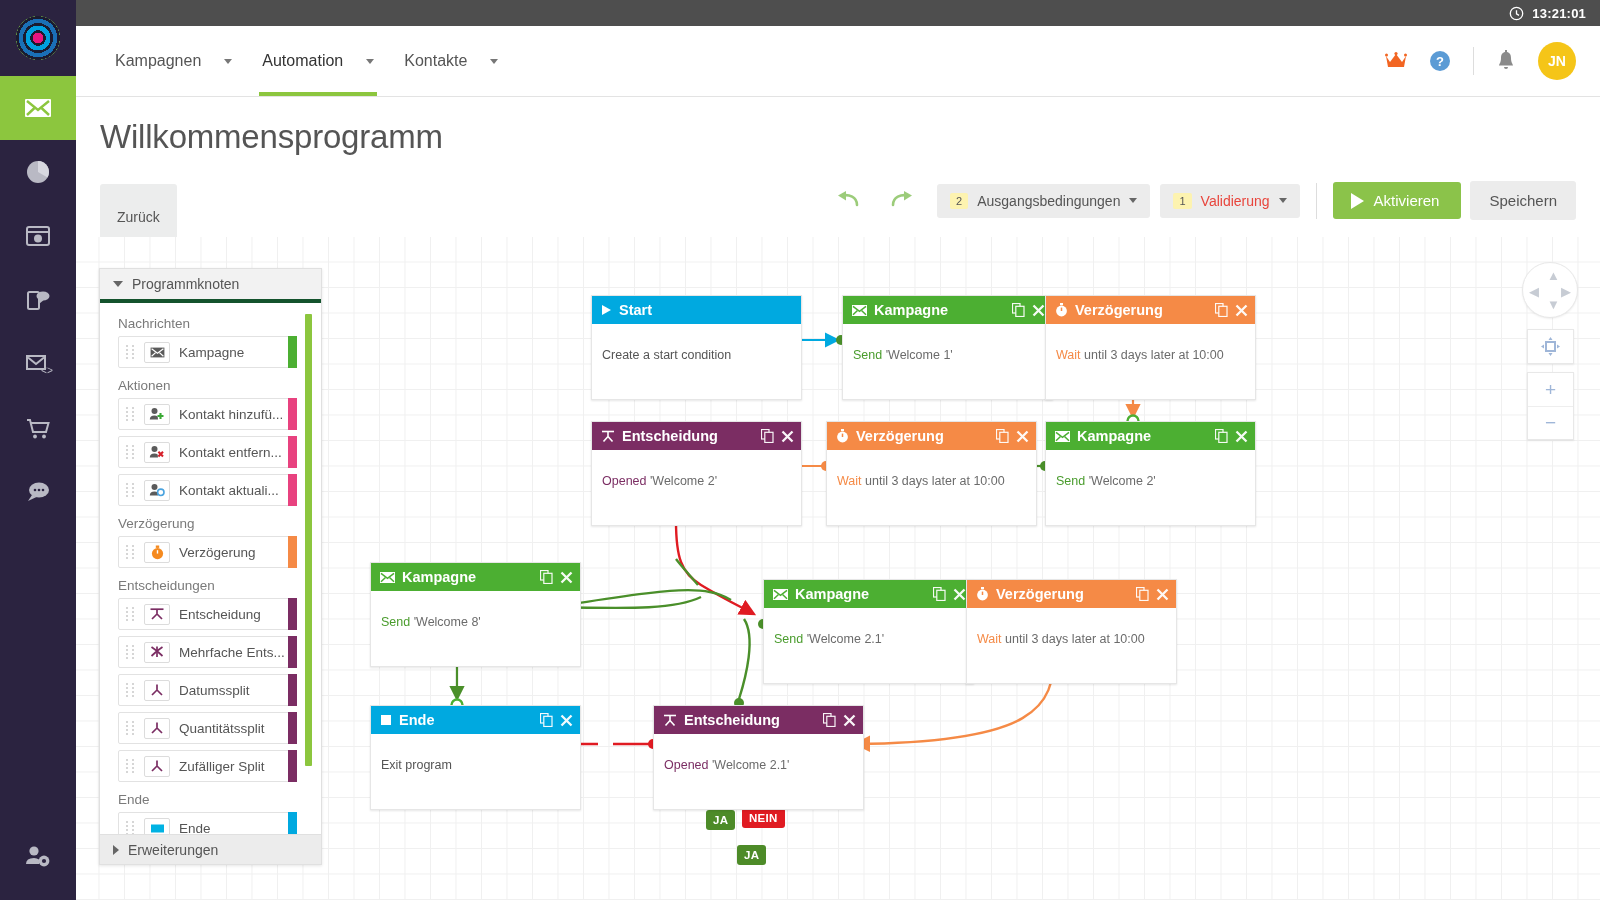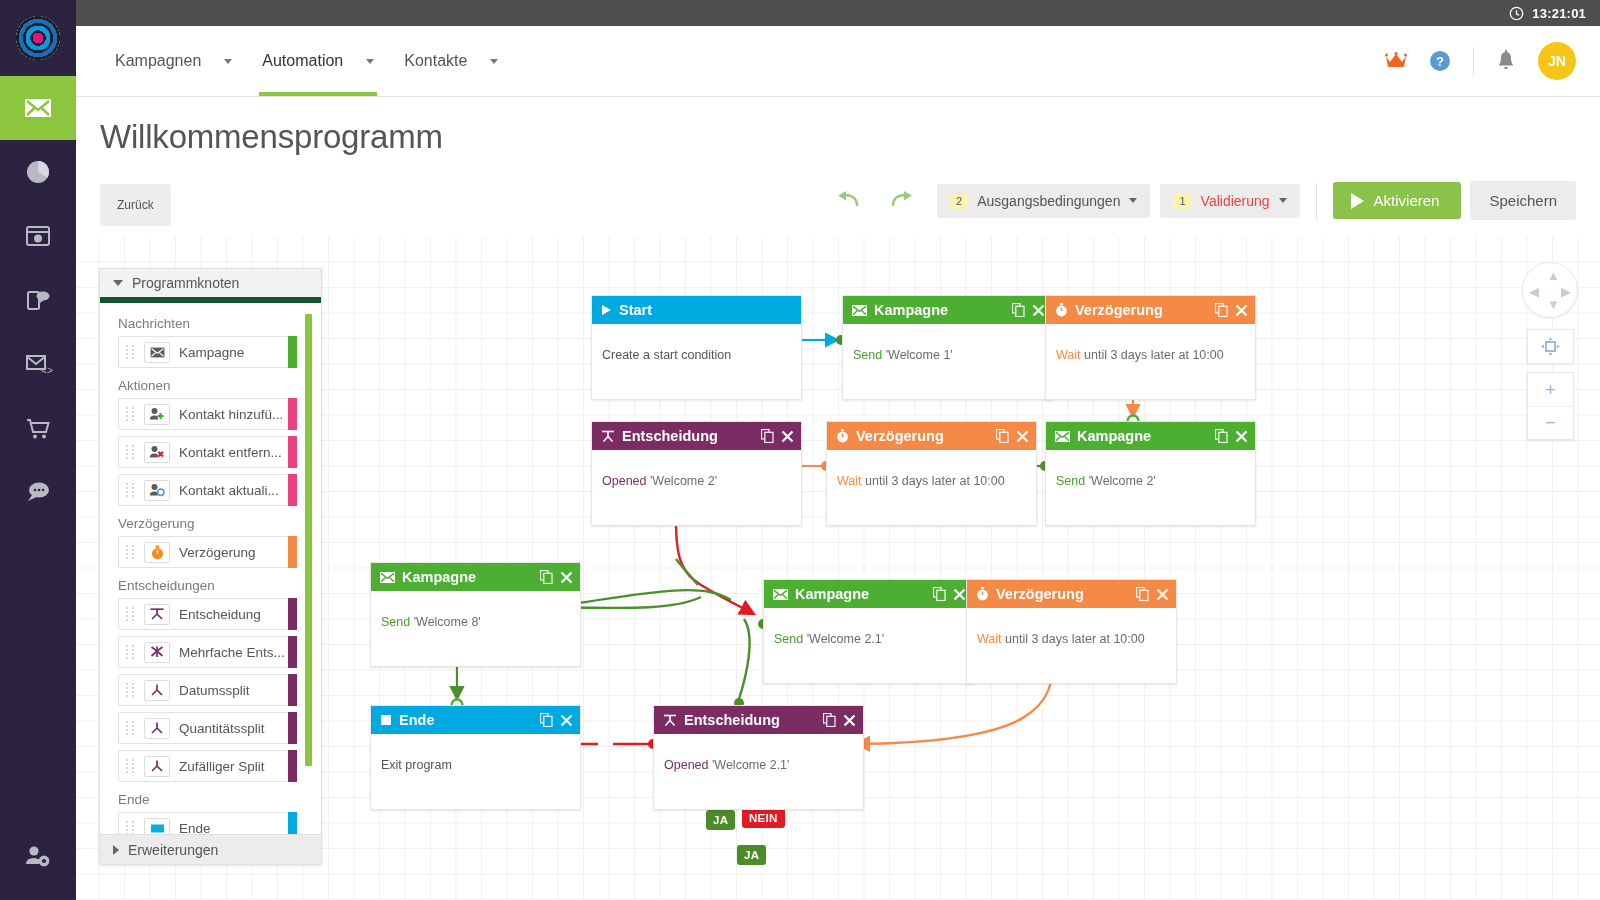--- a/index.html
+++ b/index.html
@@ -69,21 +69,21 @@
   }
 
   
   #pagehead { position:absolute; left:76px; top:97px; width:1524px; height:140px;
     background:#fff; }
   #title { position:absolute; left:24px; top:21px; font-size:33px;
     font-weight:300; color:#555; letter-spacing:-.2px; }
   #btnBack {
     position:absolute; left:24px; top:87px;
     background:#eceded; border:none; border-radius:3px;
-    padding:14px 17px; font-size:12px; color:#555; cursor:pointer;
+    padding:25px 17px; font-size:14px; color:#555; cursor:pointer;
     font-family:inherit;
   }
   #tools { position:absolute; right:24px; top:84px; display:flex;
     align-items:center; gap:0px; }
   .iconbtn { background:none;border:none;cursor:pointer;padding:4px 12px; }
   .pill {
     display:flex;align-items:center;gap:9px;
     background:#ececec;border-radius:3px;padding:9px 13px;
     font-size:14px;color:#555;cursor:pointer;margin-left:10px;
   }
@@ -122,21 +122,21 @@
   
   #palette {
     position:absolute; left:23px; top:31px; width:223px;
     background:#fff; border:1px solid #e0e0e0;
     box-shadow:0 1px 3px rgba(0,0,0,.10);
     height:597px; display:flex; flex-direction:column;
   }
   #palhead {
     background:#f2f2f2; height:34px; display:flex;align-items:center;
     gap:9px; padding-left:13px; font-size:14px; color:#555;
-    border-bottom:6px solid #14532d; cursor:pointer; flex:0 0 auto;
+    border-bottom:4px solid #14532d; cursor:pointer; flex:0 0 auto;
   }
   .tri-down { width:0;height:0;border-left:5px solid transparent;
     border-right:5px solid transparent;border-top:6px solid #666; }
   .tri-right { width:0;height:0;border-top:5px solid transparent;
     border-bottom:5px solid transparent;border-left:6px solid #666; }
   #palbody { flex:1 1 auto; position:relative; overflow:hidden; padding:9px 0 0 0; }
   .palgroup { font-size:13.5px; color:#7a7a7a; padding:4px 0 5px 18px; }
   .palrow {
     margin:0 24px 6px 18px; height:32px;
     border:1px solid #e2e2e2; border-radius:2px; background:#fff;

